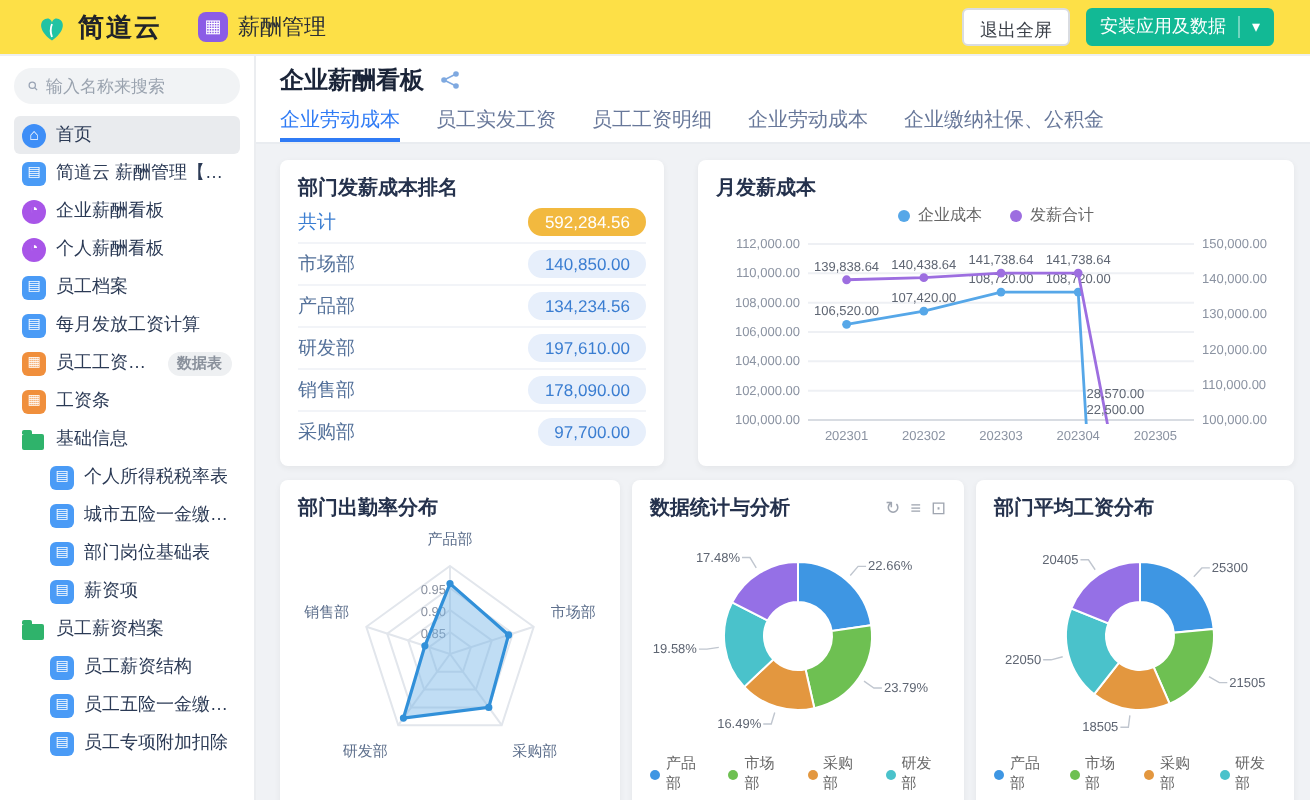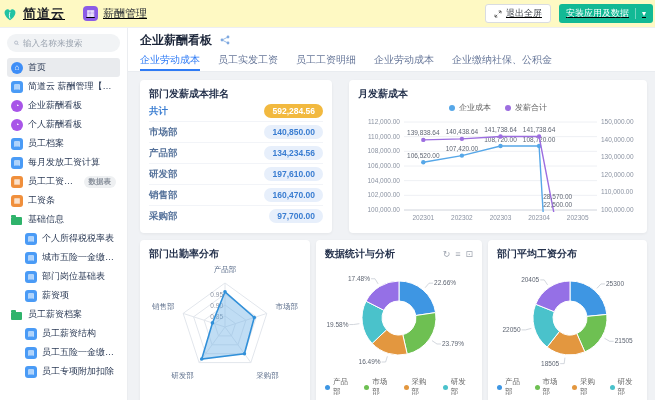--- a/index.html
+++ b/index.html
@@ -1,29 +1,29 @@
 <!DOCTYPE html>
 <html lang="zh"><head>
 <meta charset="utf-8">
 <style>
   * { margin:0; padding:0; box-sizing:border-box; }
   html,body { width:655px; height:400px; overflow:hidden; background:#f0f2f5;
     font-family:"Liberation Sans","DejaVu Sans",sans-serif; }
 
   
-  .hdr { position:absolute; left:0; top:0; width:655px; height:28px; background:#fef9c3;
-    border-bottom:1px solid #edeff2; display:flex; align-items:center; padding:0 2px; z-index:5;text-decoration:underline; }
+  .hdr { position:absolute; left:0; top:0; width:655px; height:28px; background:#fde047;
+    border-bottom:1px solid #edeff2; display:flex; align-items:center; padding:0 18px; z-index:5; }
   .logo-txt { font-size:13px; font-weight:bold; color:#20232a; margin-left:5px; letter-spacing:1px; }
   .app-chip { display:flex; align-items:center; margin-left:18px; }
   .chip-ic { width:15px; height:15px; border-radius:4px; background:#8b5ce6; color:#fff;
     font-size:9px; line-height:15px; text-align:center; }
   .chip-label { font-size:11px; color:#2b2f36; margin-left:5px; }
   .spacer { flex:1; }
   .btn-exit { display:flex; align-items:center; gap:4px; background:#fff; border:1px solid #d9dce1;
-    border-radius:3px; height:19px; padding:0 8px; font-size:9px; color:#3a3f47; cursor:pointer; }
+    border-radius:3px; height:19px; padding:0 8px; font-size:9px; color:#3a3f47; cursor:pointer;flex-direction:column; }
   .btn-install { display:flex; align-items:center; background:#12b995; border:none; border-radius:3px;
     height:19px; padding:0 7px; font-size:9px; color:#fff; margin-left:8px; cursor:pointer; }
   .btn-install .divider { width:1px; height:11px; background:rgba(255,255,255,.4); margin:0 6px; }
   .caret { font-size:8px; }
 
   
   .sidebar { position:absolute; left:0; top:28px; width:128px; bottom:0; background:#fff;
     border-right:1px solid #ebedf0; padding:6px 7px; overflow:hidden; }
   .search-box { display:flex; align-items:center; height:18px; background:#f1f3f5; border-radius:9px;
     padding:0 7px; gap:4px; margin-bottom:6px; }
@@ -62,21 +62,21 @@
   .row2 { display:flex; gap:6px; height:170px; margin-top:7px; }
   .card { background:#fff; border-radius:4px; padding:7px 9px; box-shadow:0 1px 3px rgba(31,35,41,.06);
     display:flex; flex-direction:column; overflow:hidden; }
   .card-title { font-size:10px; font-weight:bold; color:#25324d; flex:none; }
   .card-ranking { width:192px; flex:none; }
   .card-line { flex:1; }
   .card-radar { width:170px; flex:none; }
   .card-pie1 { width:166px; flex:none; }
   .card-pie2 { flex:1; }
 
-  .rank-rows { flex:1; display:flex; flex-direction:column;font-weight:bold; }
+  .rank-rows { flex:1; display:flex; flex-direction:column; }
   .rank-row { flex:1; display:flex; align-items:center; justify-content:space-between; }
   .rank-row + .rank-row { border-top:1px solid #f2f4f8; }
   .rank-label { font-size:9.5px; color:#54719a; }
   .rank-label.total { color:#3a7dd1; }
   .pill { font-size:8.5px; padding:2px 8px; border-radius:9px; background:#e7effb; color:#3a7dd1; }
   .pill.total { background:#f2b93f; color:#fff; }
 
   .legend-row { display:flex; justify-content:center; gap:14px; margin:1px 0; flex:none; }
   .legend-item { display:flex; align-items:center; gap:4px; font-size:8px; color:#666; cursor:pointer; }
   .dot { width:6px; height:6px; border-radius:50%; flex:none; }
@@ -234,21 +234,21 @@
             <div class="rank-row">
               <span class="rank-label">产品部</span>
               <span class="pill">134,234.56</span>
             </div>
             <div class="rank-row">
               <span class="rank-label">研发部</span>
               <span class="pill">197,610.00</span>
             </div>
             <div class="rank-row">
               <span class="rank-label">销售部</span>
-              <span class="pill">160,470.00</span>
+              <span class="pill">178,090.00</span>
             </div>
             <div class="rank-row">
               <span class="rank-label">采购部</span>
               <span class="pill">97,700.00</span>
             </div>
           </div>
       </section>
       <section class="card card-line">
         <div class="card-title">月发薪成本</div>
         <div class="legend-row" id="line-legend">

